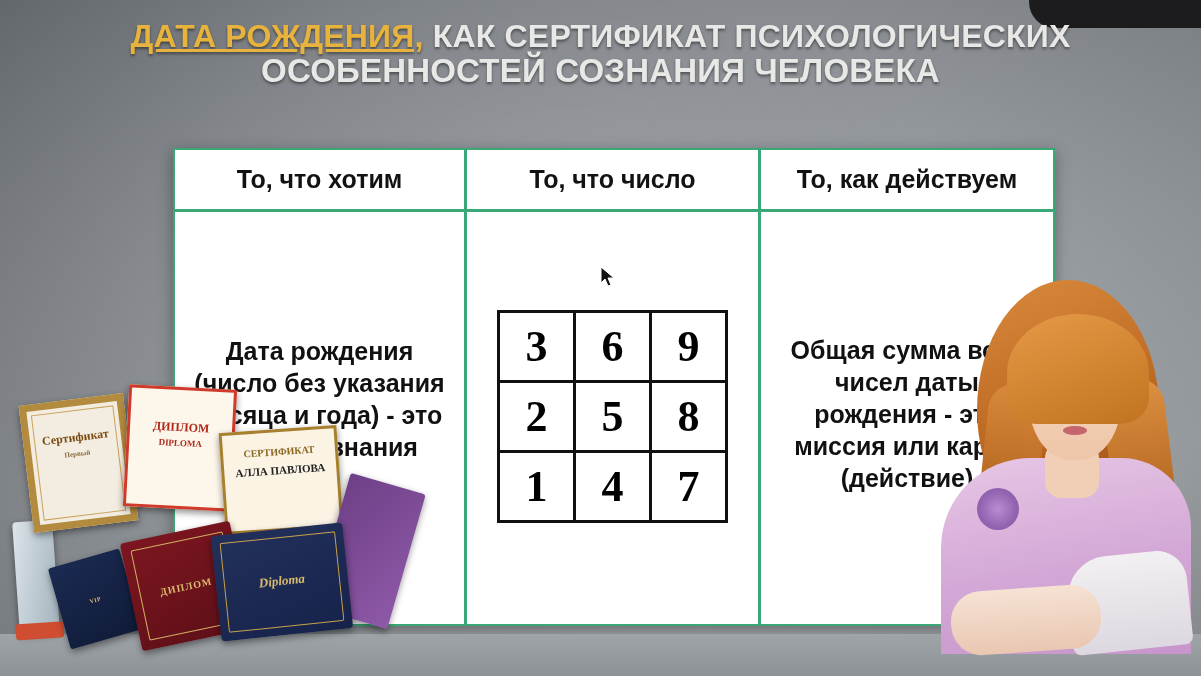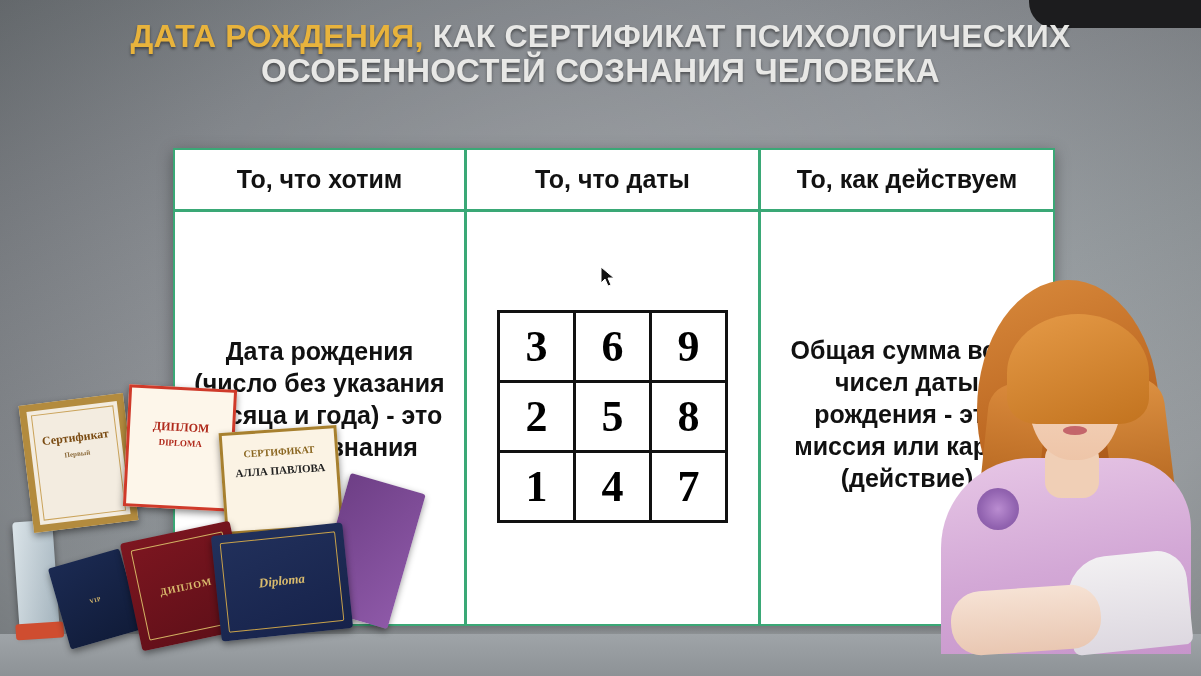--- a/index.html
+++ b/index.html
@@ -55,20 +55,21 @@
   .title-line {
     font-size: 33px;
     font-weight: 700;
     color: #e8e8e6;
     text-shadow: 0 2px 3px rgba(0,0,0,0.45);
     white-space: nowrap;
   }
   .title-line.l1 { font-size: 32px; }
   .title-accent {
     color: #e8b33c;
+    text-decoration: underline;
   }
 
   
   .card {
     position: absolute;
     left: 173px;
     top: 148px;
     width: 882px;
     height: 478px;
     background: #ffffff;
@@ -356,21 +357,21 @@
         <div class="col-head">
           <span>То, что хотим</span>
         </div>
         <div class="col-body">
           <div class="cell-text">Дата рождения (число без указания месяца и года) - это число сознания</div>
         </div>
       </div>
 
       <div class="col c2">
         <div class="col-head">
-          <span>То, что даты</span>
+          <span>То, что число</span>
         </div>
         <div class="col-body">
           <div class="grid-wrap">
             <div class="grid">
               <div class="g-cell">3</div>
               <div class="g-cell">6</div>
               <div class="g-cell">9</div>
               <div class="g-cell">2</div>
               <div class="g-cell">5</div>
               <div class="g-cell">8</div>

